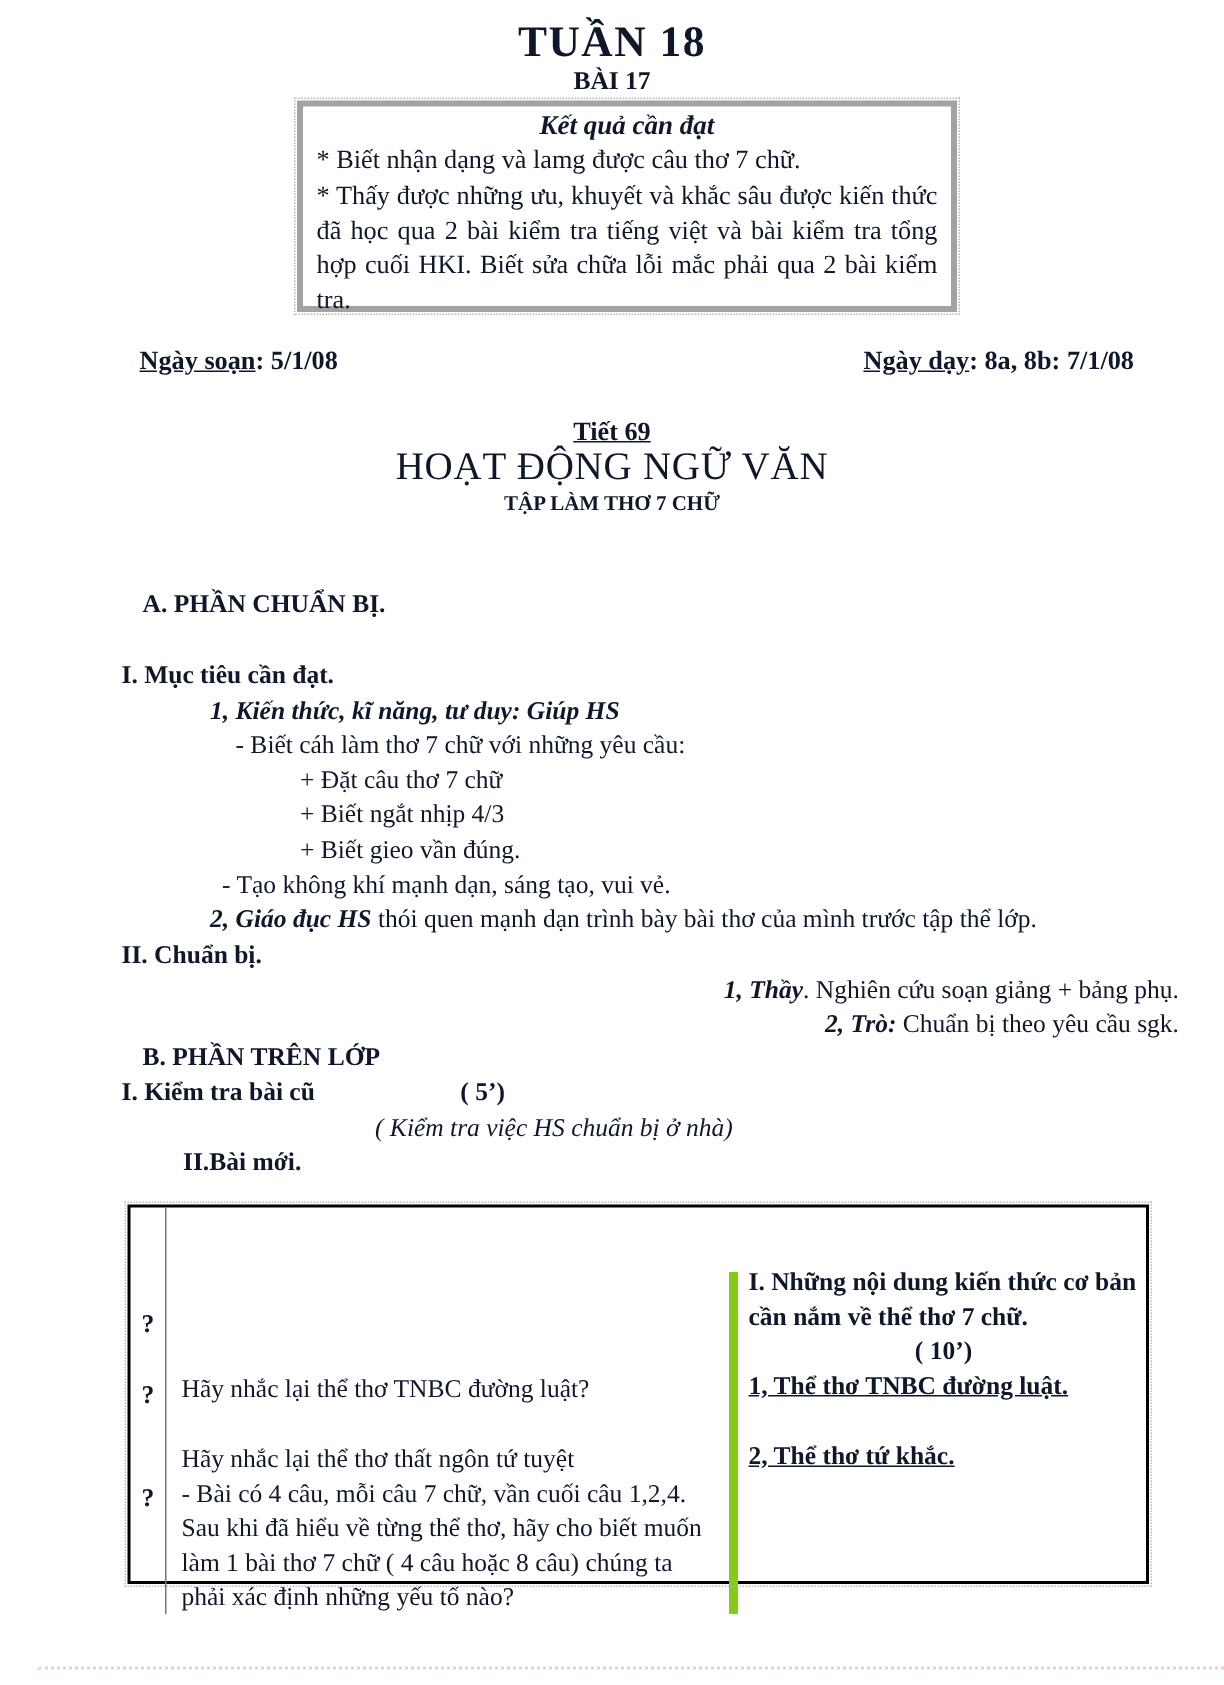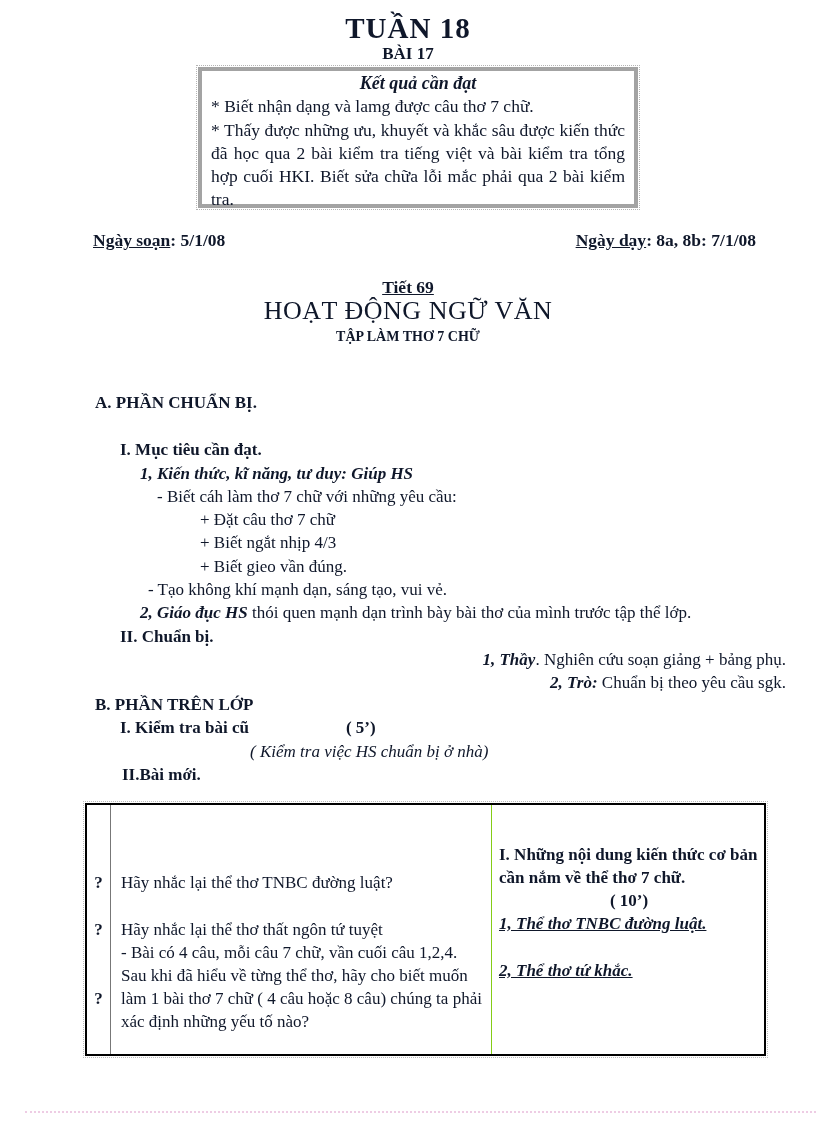--- a/index.html
+++ b/index.html
@@ -36,48 +36,48 @@
   .main-title { position:absolute; top:296px; left:0; width:100%; font-size:26px; letter-spacing:0.5px; }
   .sub-title { position:absolute; top:329px; left:0; width:100%; font-size:14px; font-weight:bold; }
 
   .flow { position:absolute; left:0; right:30px; font-size:17px; line-height:23.3px; }
   .sa { top:369px;margin-top:22px; }
   .sb { top:693px; }
   .ln { white-space:nowrap; }
   .gap24 { margin-top:24px; }
 
   .pl95 { padding-left:95px; }
-  .pl120 { padding-left:120px; }
+  .pl120 { padding-left:81px; }
   .pl122 { padding-left:122px; }
   .pl135 { padding-left:102px;text-align:right; }
   .pl140 { padding-left:140px; }
   .pl148 { padding-left:148px; }
   .pl157 { padding-left:157px; }
   .pl200 { padding-left:200px; }
   .pl250 { padding-left:250px; }
 
   .acttable {
     position:absolute; left:85px; top:803px; width:681px; height:253px;
     border:2px solid #000; outline:1px dotted #bbb; outline-offset:1px;
     box-sizing:border-box;
     display:grid; grid-template-columns:24px 381px 1fr;
     font-size:17px; line-height:23px;
   }
   .tcol1 { border-right:1px solid #777; text-align:center; font-weight:bold; }
   .tcol1 .mark { display:block; }
   .mark1 { margin-top:66px; }
   .mark2 { margin-top:24px; }
   .mark3 { margin-top:46px; }
-  .tcol2 { border-right:1px solid #84cc16; padding:0 6px 0 10px; }
+  .tcol2 { border-right:6px solid #84cc16; padding:0 6px 0 10px;margin-top:43px; }
   .q1 { margin-top:66px; }
   .q2a { margin-top:24px; }
   .tcol3 { padding:2px 5px 0 7px; }
   .tc3-hdr { font-weight:bold;margin-top:36px; }
   .tc3-time { font-weight:bold; text-align:center; }
-  .tc3-h { font-weight:bold; font-style:italic; text-decoration:underline; }
+  .tc3-h { font-weight:bold; text-decoration:underline; }
   .tc3-h2 { margin-top:24px; }
 
   .footer-line { position:absolute; top:1111px; left:25px; width:791px; border-top:2px dotted #eecce4; }
 </style>
 </head>
 <body>
 
 <div class="page">
 
   <div class="week-title center">TUẦN 18</div>

